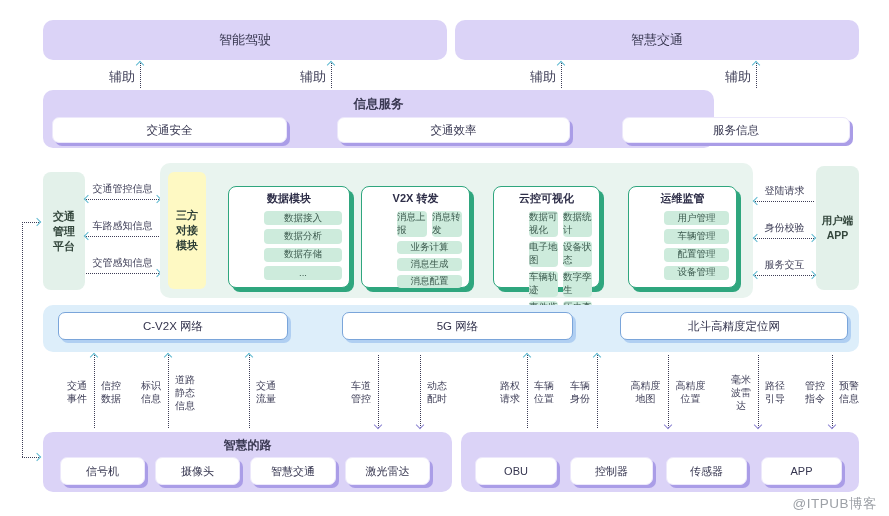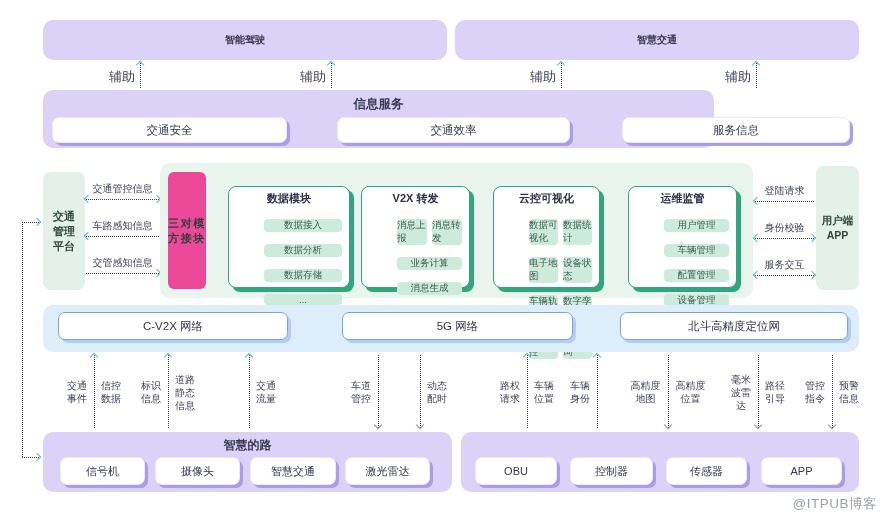--- a/index.html
+++ b/index.html
@@ -2,36 +2,36 @@
 <html><head>
 <meta charset="utf-8">
 <style>
   html,body{margin:0;padding:0;background:#fff;}
   #canvas{position:relative;width:889px;height:516px;background:#fff;overflow:hidden;
           font-family:"Liberation Sans","DejaVu Sans",sans-serif;color:#3a3953;}
 
   
   .pband{position:absolute;background:#dbd3f7;border-radius:10px;}
   .pband-title{position:absolute;left:0;right:0;text-align:center;font-size:12.5px;font-weight:bold;color:#393852;}
-  .ptop{display:flex;align-items:center;justify-content:center;font-size:10px;font-weight:bold;color:#393852;}
+  .ptop{display:flex;align-items:center;justify-content:center;font-size:13px;font-weight:normal;color:#393852;}
   .wbox{position:absolute;background:#fff;border:1px solid #ece8fb;border-radius:7px;
         box-shadow:3px 3px 0 #aa9de7;display:flex;align-items:center;justify-content:center;
         font-size:11.5px;font-weight:500;color:#35354f;box-sizing:border-box;}
 
   
   .gside{position:absolute;background:#e3f1ea;border-radius:8px;display:flex;flex-direction:column;
          align-items:center;justify-content:center;font-size:11px;font-weight:600;color:#33463c;line-height:15px;}
   .platform{position:absolute;left:160px;top:163px;width:593px;height:135px;background:#e9f4ef;border-radius:10px;}
   .platform-title{position:absolute;top:6px;left:0;right:0;text-align:center;font-size:12px;font-weight:bold;color:#2e2e48;}
-  .adapter{position:absolute;left:8px;top:9px;width:38px;height:117px;background:#ec4899;border-radius:6px;
-           display:flex;flex-direction:row;align-items:center;justify-content:center;
+  .adapter{position:absolute;left:8px;top:9px;width:38px;height:117px;background:#fef9c3;border-radius:6px;
+           display:flex;flex-direction:column;align-items:center;justify-content:center;
            font-size:11px;font-weight:600;color:#2e3f37;line-height:15px;}
   .card{position:absolute;top:23px;height:102px;background:#fff;border:1.5px solid #2fa67e;border-radius:8px;
         box-shadow:4px 4px 0 #2fa67e;box-sizing:border-box;padding:3px 7px 7px;
-        display:flex;flex-direction:column;gap:12px;}
+        display:flex;flex-direction:column;gap:4px;}
   .card-title{text-align:center;font-size:11px;font-weight:bold;color:#2e2e48;line-height:17px;}
   .crow{display:flex;gap:5px;flex:1;padding-left:28px;}
   .pill{flex:1;background:#cdebdc;border-radius:4px;font-size:9.5px;color:#3c5a4e;
         display:flex;align-items:center;justify-content:center;}
 
   
   .nband{position:absolute;left:43px;top:305px;width:816px;height:47px;background:#ddeefa;border-radius:10px;}
   .nbox{position:absolute;top:7px;height:28px;background:#fff;border:1.3px solid #7aa5da;border-radius:7px;
         box-shadow:3px 3px 0 #b0cff2;display:flex;align-items:center;justify-content:center;
         font-size:11.5px;font-weight:500;color:#33334d;box-sizing:border-box;}

